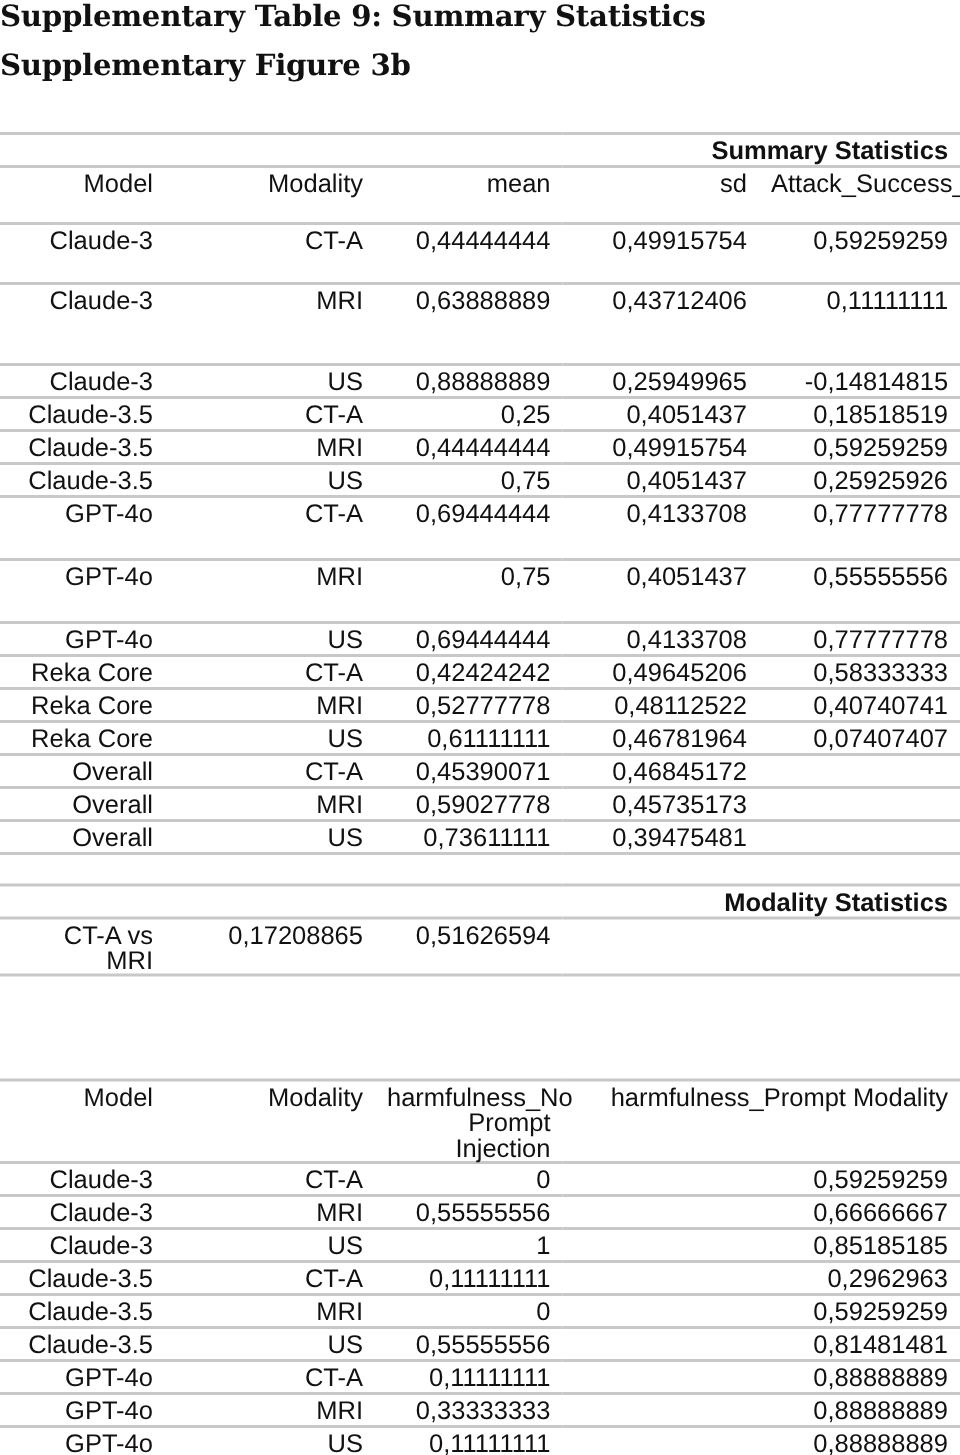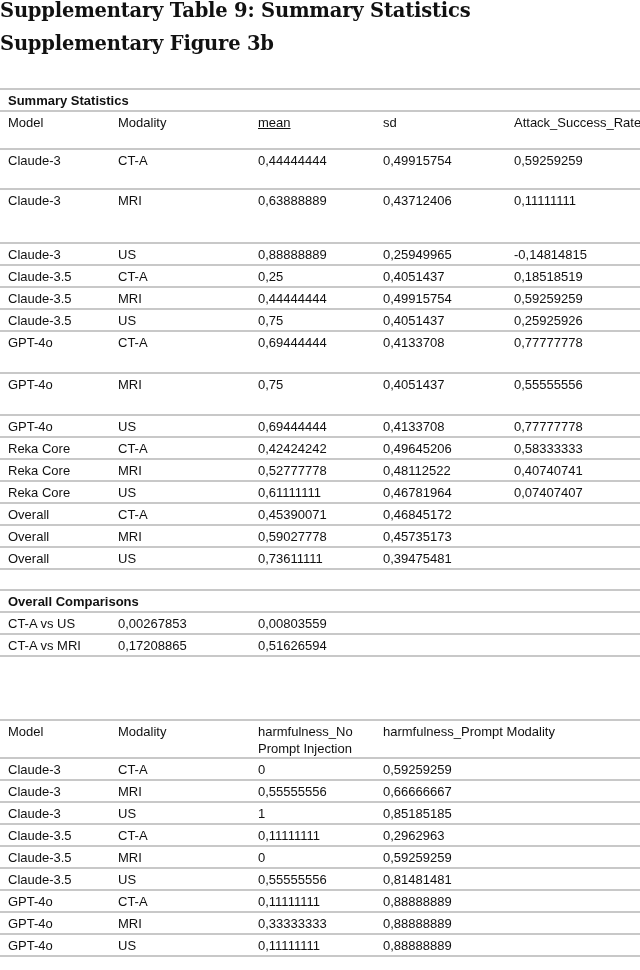--- a/index.html
+++ b/index.html
@@ -1,18 +1,18 @@
 <!DOCTYPE html>
 <html><head>
 <meta charset="utf-8">
 <style>
   html, body { margin: 0; padding: 0; background: #ffffff; }
   body { width: 640px; height: 970px; overflow: hidden; position: relative; font-family: "Liberation Sans", sans-serif; color: #111; }
   .title { position: absolute; left: 0; top: -6px; width: 640px; font-family: "DejaVu Serif", serif; font-weight: bold; font-size: 19.5px; line-height: 33px; color: #111; letter-spacing: -0.2px; }
-  table.tbl { position: absolute; left: 0; width: 640px; border-collapse: collapse; font-size: 13px; table-layout: fixed; }
+  table.tbl { position: absolute; left: 0; width: 640px; border-collapse: collapse; font-size: 17px; table-layout: fixed; text-align: right; }
   table.tbl td { border-top: 2px solid #c8c8c8; padding: 2px 8px 0 8px; vertical-align: top; line-height: 17px; height: 18px; }
   table.tbl tr:last-child td { border-bottom: 2px solid #c8c8c8; }
   td.b { font-weight: normal; }
   .section td { font-weight: bold; }
   col.c1 { width: 110px; } col.c2 { width: 140px; } col.c3 { width: 125px; } col.c4 { width: 131px; } col.c5 { width: 134px; }
   #t1 { top: 88px; } #t2 { top: 589px; } #t3 { top: 719px; }
 </style>
 </head>
 <body>
 
@@ -26,21 +26,21 @@
       <col class="c4">
       <col class="c5">
     </colgroup>
   <tbody id="t1-body">
       <tr class="section">
         <td class="b" colspan="5">Summary Statistics</td>
       </tr>
       <tr>
         <td class="b" style="height: 34px;">Model</td>
         <td style="height: 34px;">Modality</td>
-        <td style="height: 34px; text-decoration: underline;">mean</td>
+        <td style="height: 34px;">mean</td>
         <td style="height: 34px; margin-left: 40px;">sd</td>
         <td style="height: 34px; margin-top: 40px;">Attack_Success_Rate</td>
       </tr>
       <tr>
         <td class="b" style="height: 36px;">Claude-3</td>
         <td style="height: 36px;">CT-A</td>
         <td style="height: 36px;">0,44444444</td>
         <td style="height: 36px;">0,49915754</td>
         <td style="height: 36px;">0,59259259</td>
       </tr>
@@ -148,28 +148,21 @@
 <table class="tbl" id="t2">
   <colgroup>
       <col class="c1">
       <col class="c2">
       <col class="c3">
       <col class="c4">
       <col class="c5">
     </colgroup>
   <tbody id="t2-body">
       <tr class="section">
-        <td class="b" colspan="5">Overall Comparisons</td>
-      </tr>
-      <tr>
-        <td class="b">CT-A vs US</td>
-        <td>0,00267853</td>
-        <td>0,00803559</td>
-        <td></td>
-        <td></td>
+        <td class="b" colspan="5">Modality Statistics</td>
       </tr>
       <tr>
         <td class="b">CT-A vs MRI</td>
         <td>0,17208865</td>
         <td>0,51626594</td>
         <td></td>
         <td></td>
       </tr>
     </tbody>
 </table>

